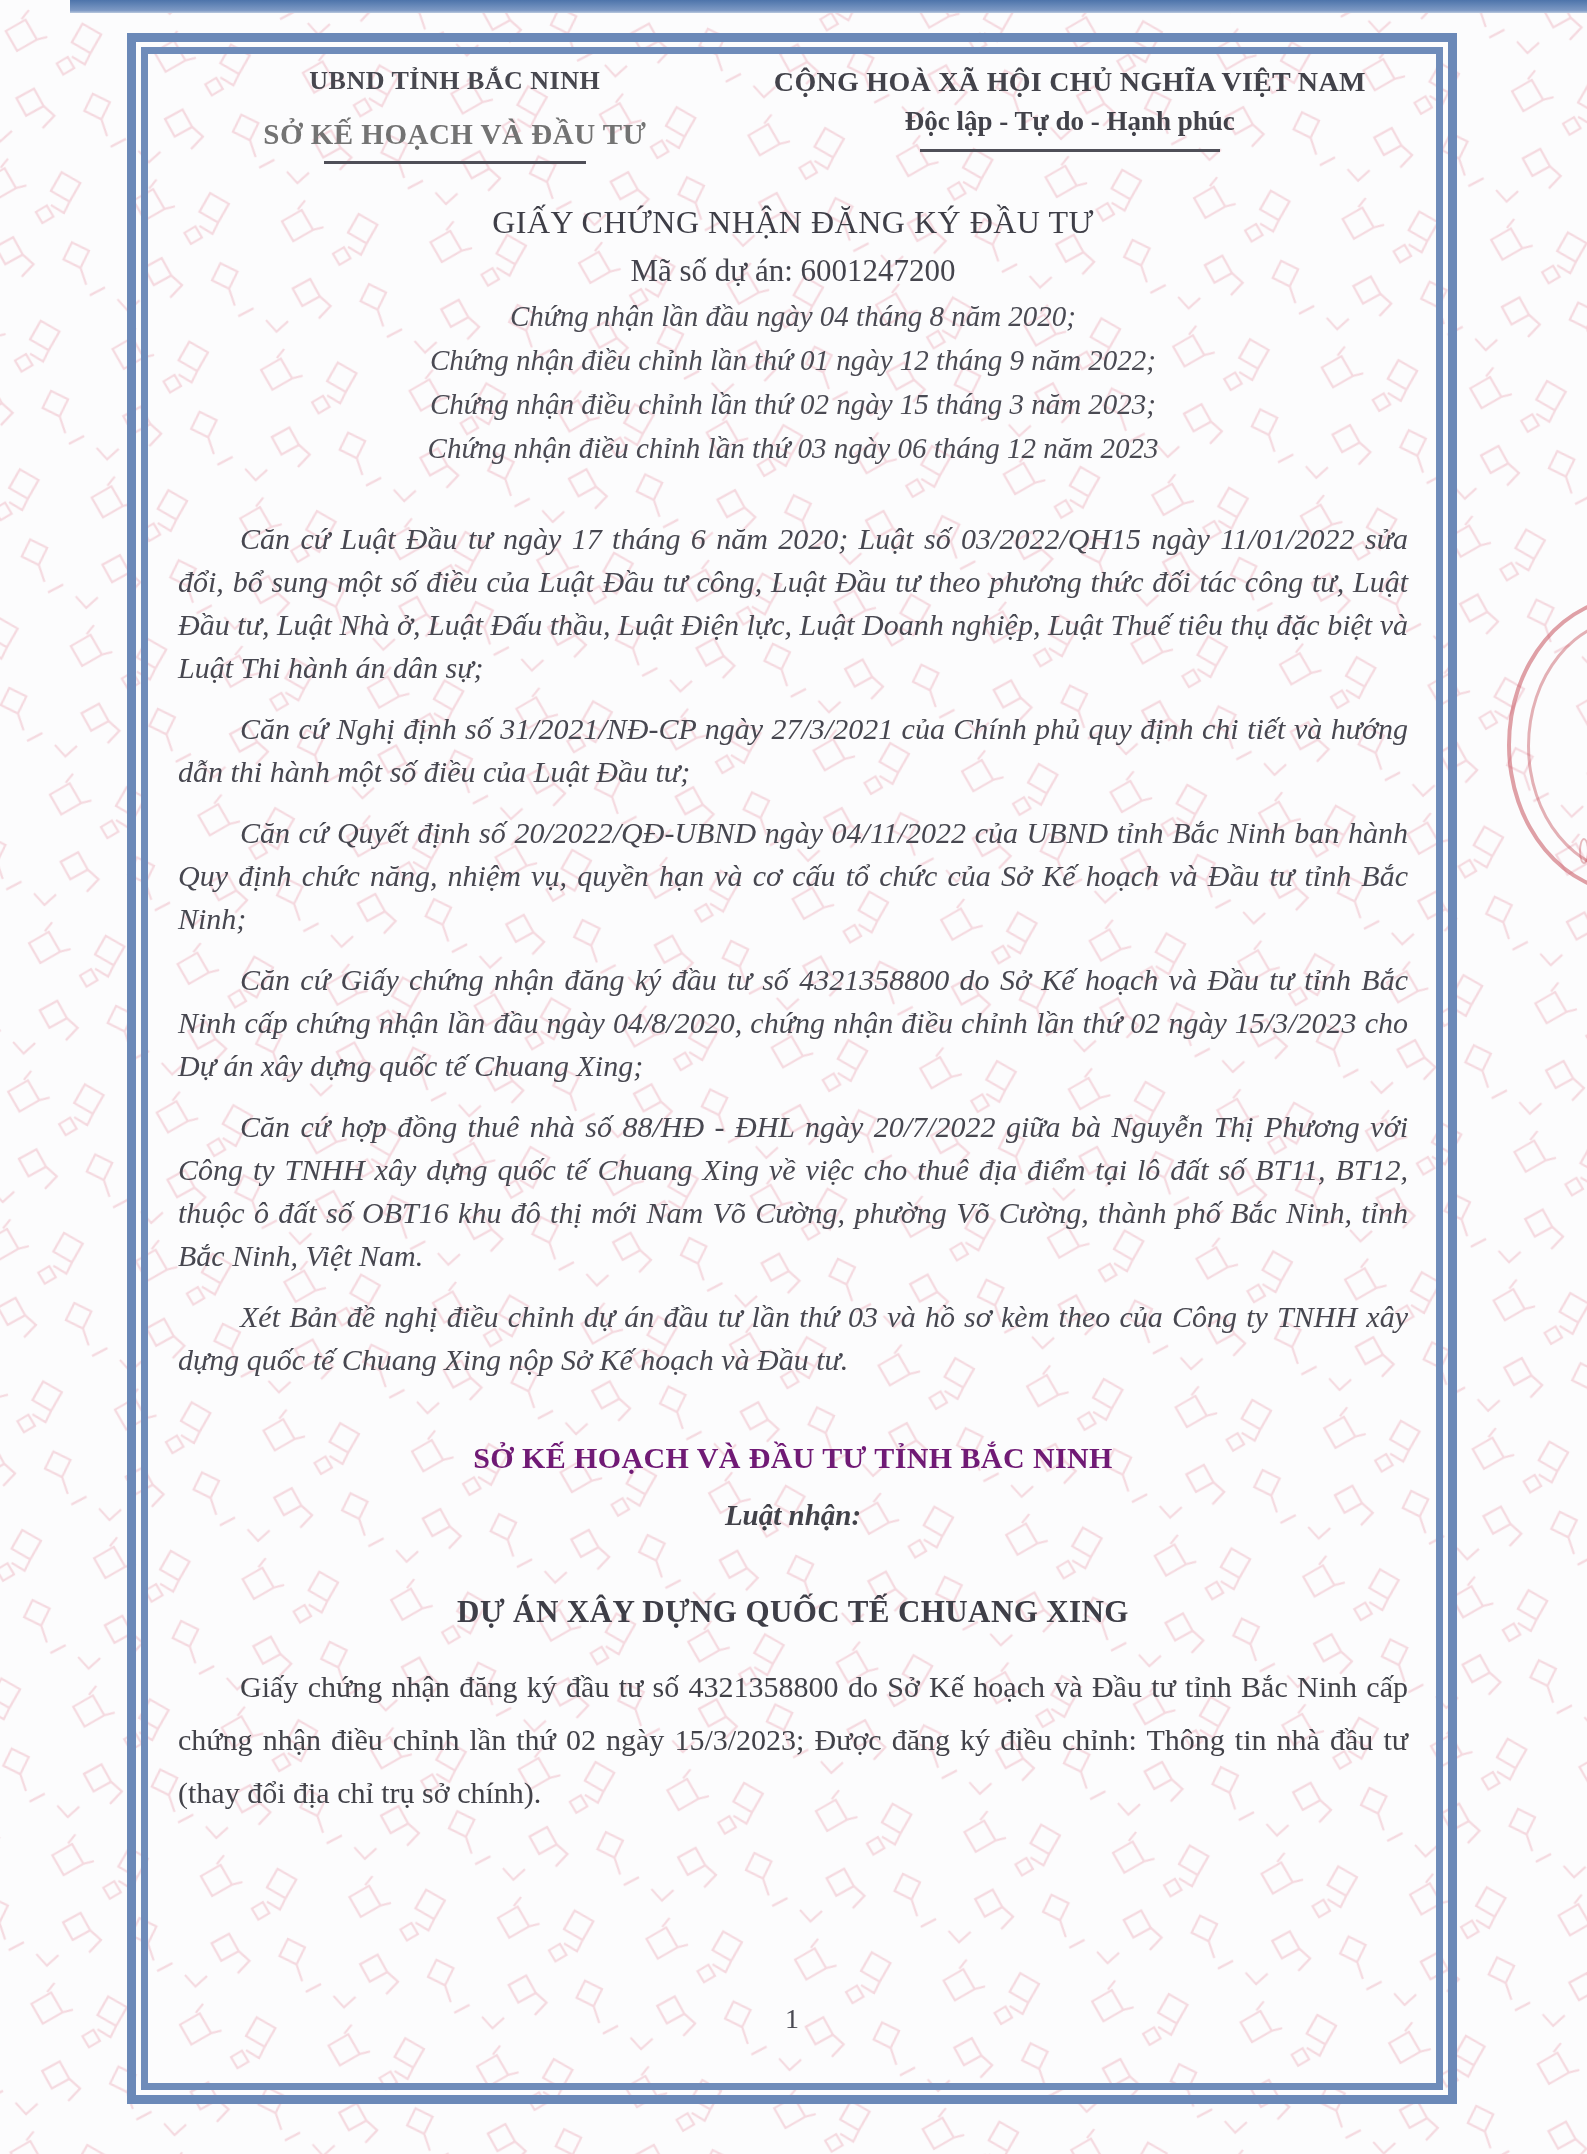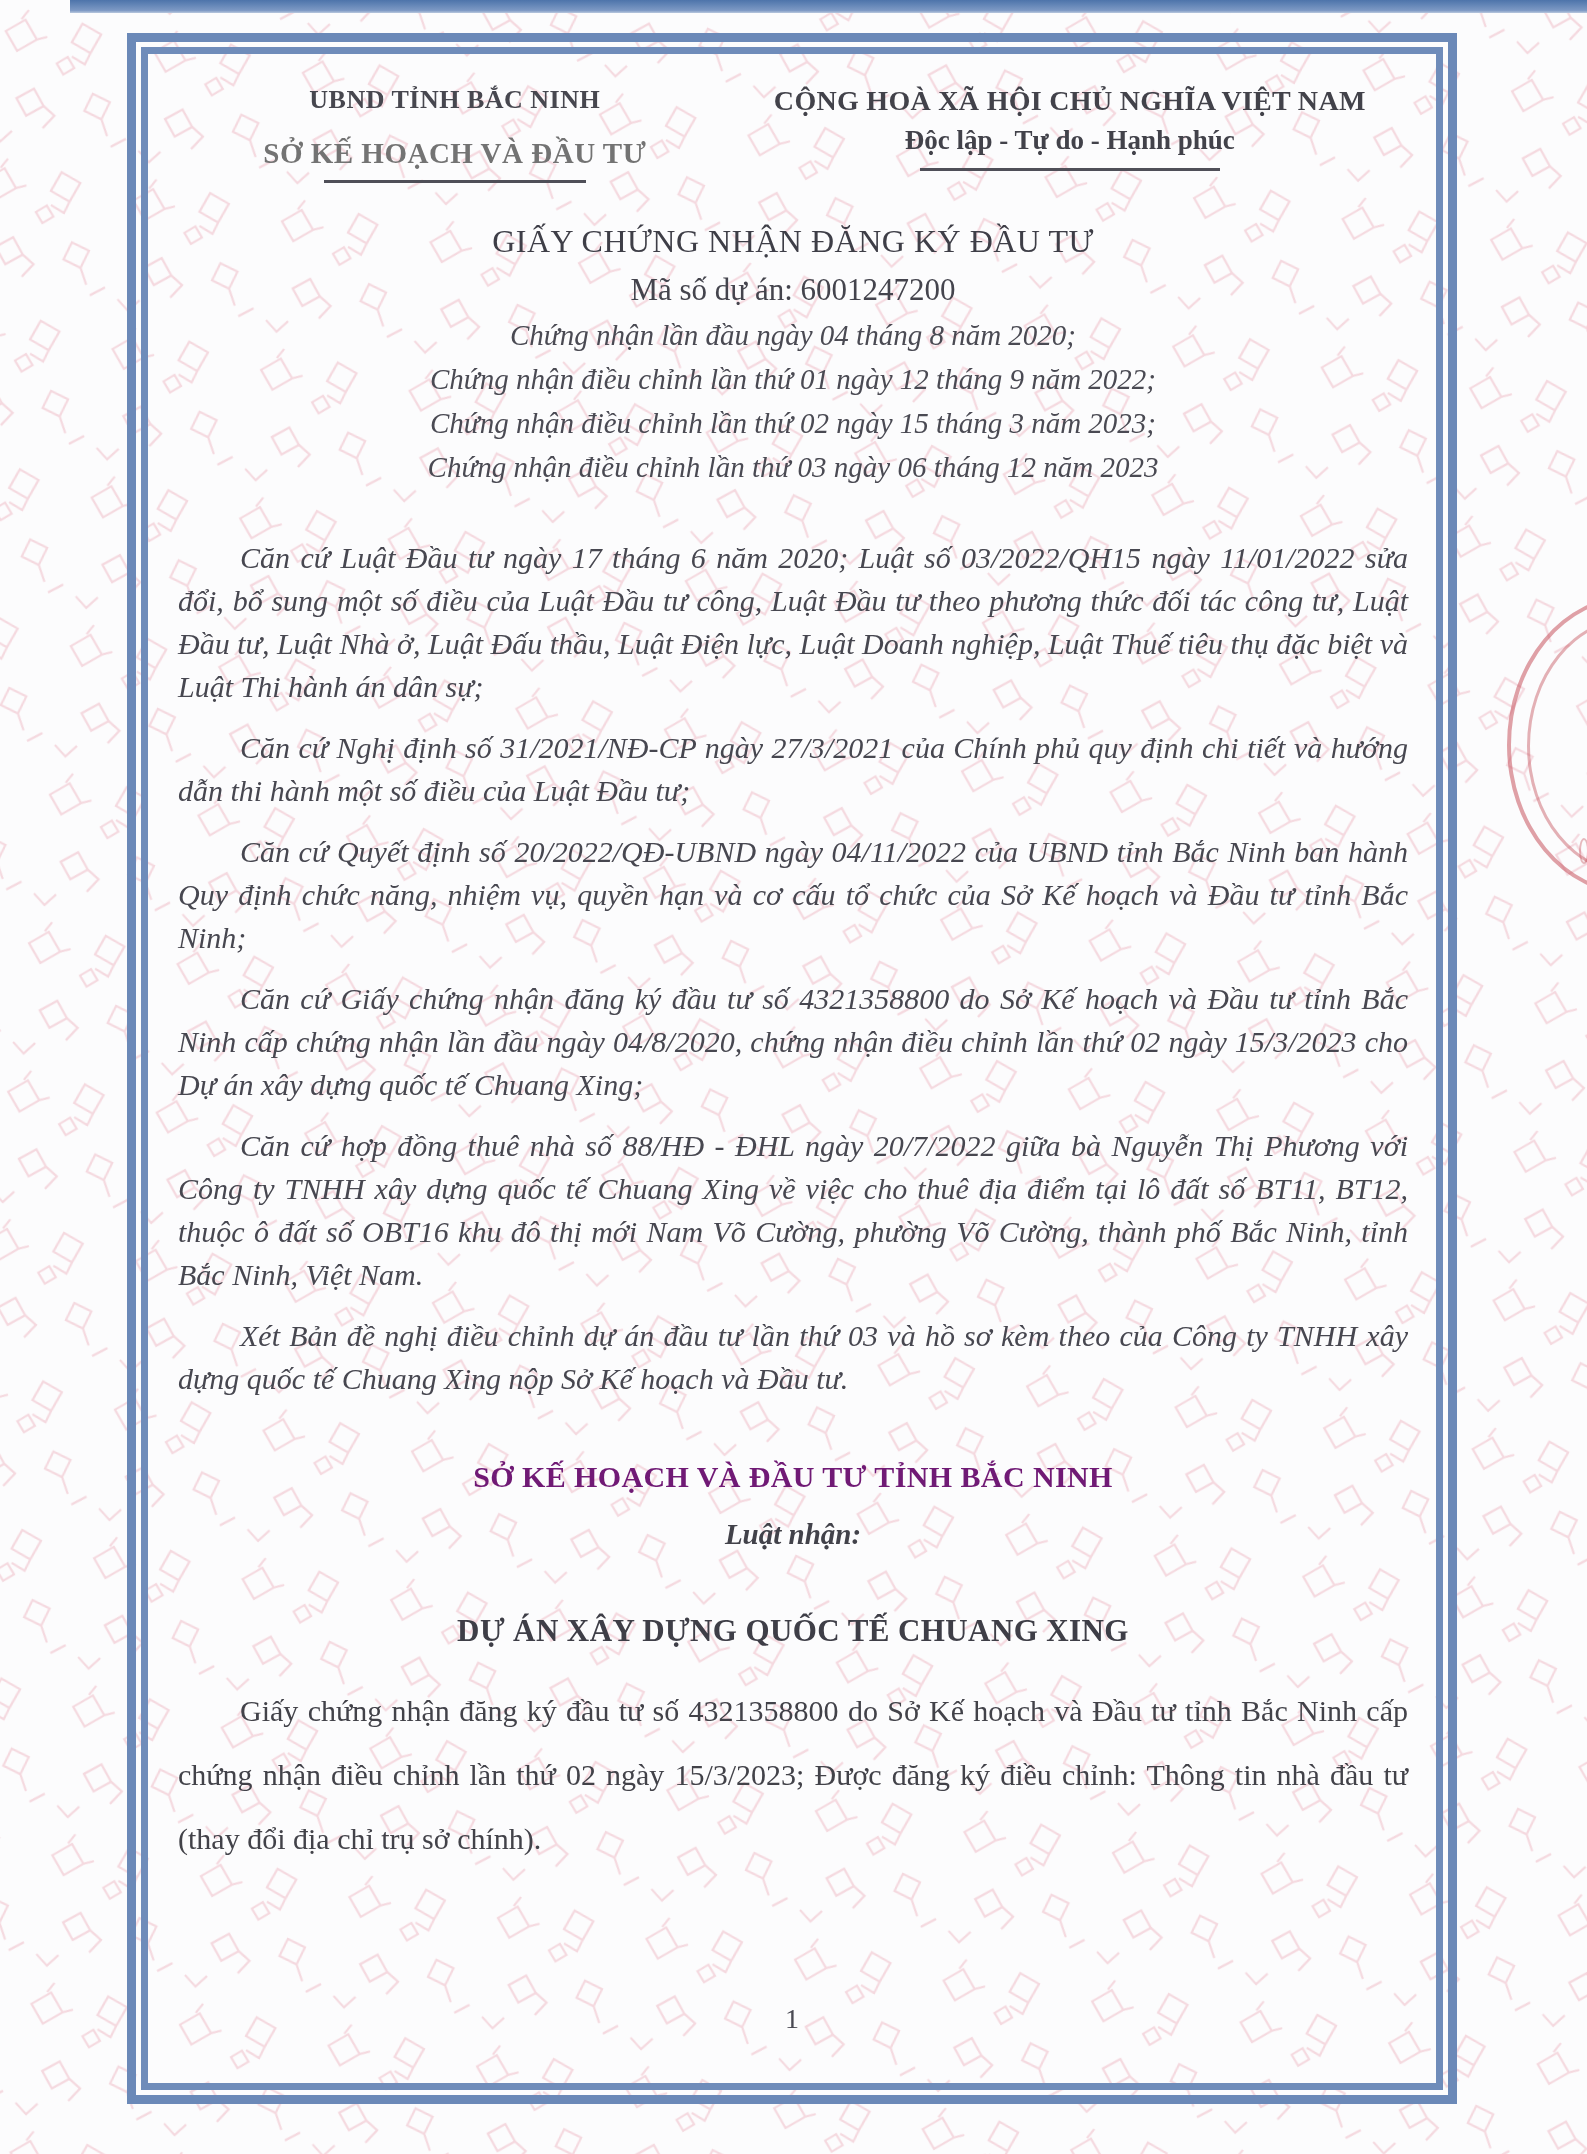--- a/index.html
+++ b/index.html
@@ -17,21 +17,21 @@
   .watermark{position:absolute;inset:0;z-index:0;}
   .frame{
     position:absolute;left:127px;top:33px;width:1330px;height:2071px;
     border:9px solid #6b89b8;box-sizing:border-box;z-index:2;
     background:transparent;
   }
   .frame-inner{
     position:absolute;inset:5px;border:7px solid #6f8cba;box-sizing:border-box;
   }
   .content{
-    position:absolute;inset:0;padding:31px 28px 0 30px;box-sizing:border-box;
+    position:absolute;inset:0;padding:12px 28px 0 30px;box-sizing:border-box;
     overflow:hidden;
   }
   
   .hdr{display:flex;width:100%;}
   .hdr-left{width:45%;text-align:center;}
   .hdr-right{width:55%;text-align:center;}
   .hdr-l1{font-size:26px;font-weight:bold;letter-spacing:.5px;color:#47474f;}
   .hdr-l2{font-size:29px;font-weight:bold;letter-spacing:.5px;margin-top:22px;color:#737373;}
   .hdr-r1{font-size:28px;font-weight:bold;letter-spacing:.3px;color:#42424a;}
   .hdr-r2{font-size:27px;font-weight:bold;margin-top:8px;color:#42424a;}
@@ -50,21 +50,21 @@
     text-indent:62px;margin:0 0 18px 0;color:#474750;
   }
   
   .authority{ text-align:center;font-size:30px;font-weight:bold;letter-spacing:.4px;
     margin-top:60px;color:#701a75;}
   .certifies{text-align:center;font-size:29px;font-weight:bold;font-style:italic;
     margin-top:24px;color:#42424a;}
   .proj-title{text-align:center;font-size:31px;font-weight:bold;letter-spacing:.4px;
     margin-top:62px;color:#3e3e47;}
   .closing{
-    font-size:30px;line-height:64px;text-align:justify;text-indent:62px;
+    font-size:30px;line-height:53px;text-align:justify;text-indent:62px;
     color:#424249;
   }
   .page-num{
     position:absolute;bottom:48px;left:0;width:100%;text-align:center;
     font-size:28px;color:#4a4a53;
   }
   
   .stamp{position:absolute;z-index:4;border-radius:50%;box-sizing:border-box;}
   .stamp-outer{
     width:250px;height:300px;right:-170px;top:595px;

